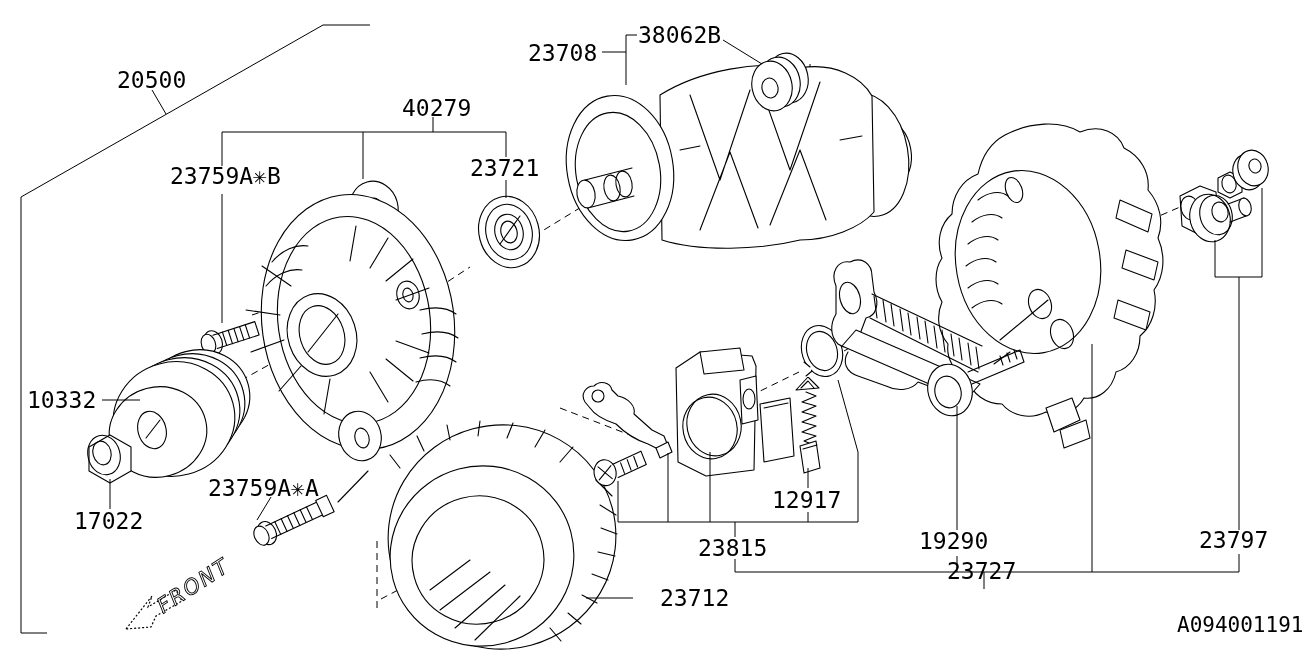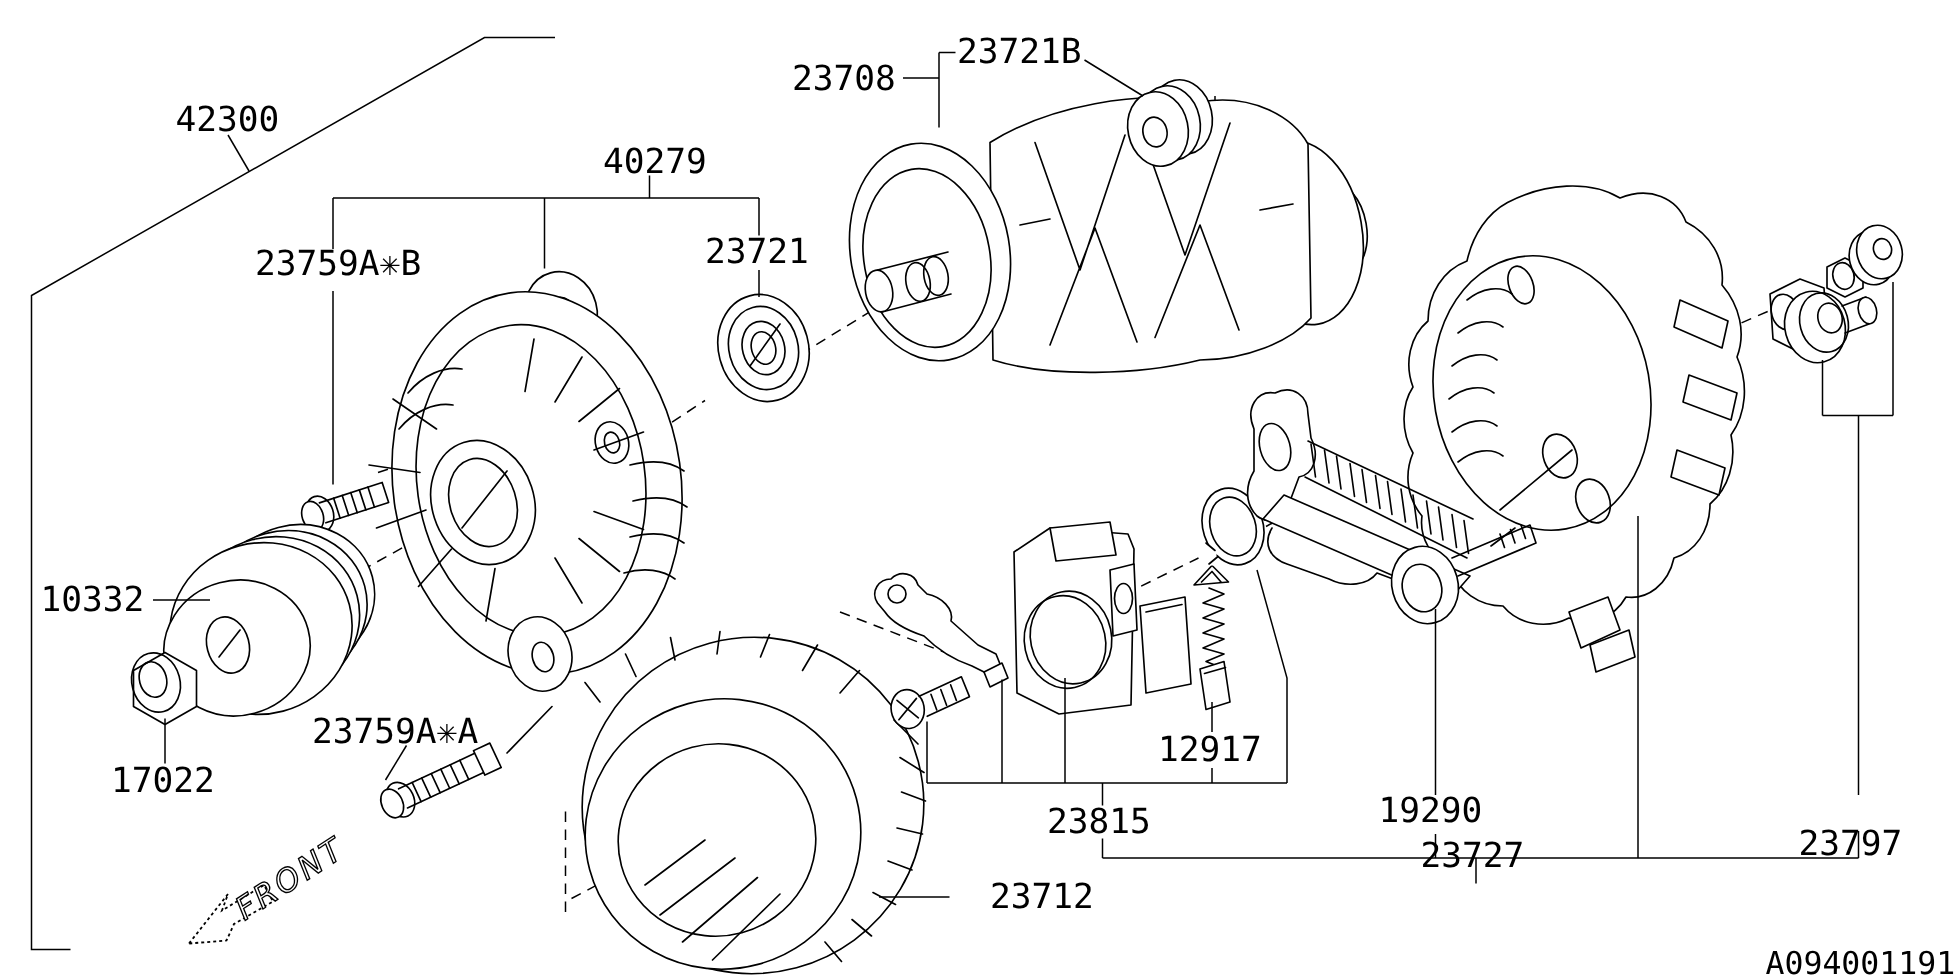--- a/index.html
+++ b/index.html
@@ -244,29 +244,29 @@
     <path class="ld" d="M1239,554 L1239,572 M1239,277 L1239,530 M1215,277 L1262,277
                        M1215,240 L1215,277 M1262,188 L1262,277"></path>
   </g>
 
   <g>
     <path class="dot" d="M126,629 L152,596 L148,607 L176,590 L182,601 L156,616 L151,627 Z"></path>
     <text class="front-text" transform="translate(163,614) rotate(-33)">FRONT</text>
   </g>
 </svg>
 
-  <div class="plabel" style="left:117px;top:69px">42300</div>
+  <div class="plabel" style="left:117px;top:69px">20500</div>
   <div class="plabel" style="left:402px;top:97px">40279</div>
   <div class="plabel" style="left:170px;top:165px">23759A✳B</div>
   <div class="plabel" style="left:470px;top:157px">23721</div>
   <div class="plabel" style="left:528px;top:42px">23708</div>
-  <div class="plabel" style="left:638px;top:24px">23721B</div>
+  <div class="plabel" style="left:638px;top:24px">38062B</div>
   <div class="plabel" style="left:27px;top:389px">10332</div>
   <div class="plabel" style="left:74px;top:510px">17022</div>
   <div class="plabel" style="left:208px;top:477px">23759A✳A</div>
   <div class="plabel" style="left:660px;top:587px">23712</div>
   <div class="plabel" style="left:772px;top:489px">12917</div>
   <div class="plabel" style="left:698px;top:537px">23815</div>
   <div class="plabel" style="left:919px;top:530px">19290</div>
   <div class="plabel" style="left:947px;top:560px">23727</div>
-  <div class="plabel" style="left:1199px;top:552px">23797</div>
-  <div class="doccode" style="left:1177px;top:632px">A094001191</div>
+  <div class="plabel" style="left:1199px;top:529px">23797</div>
+  <div class="doccode" style="left:1177px;top:615px">A094001191</div>
 </div>
 
 </body></html>

